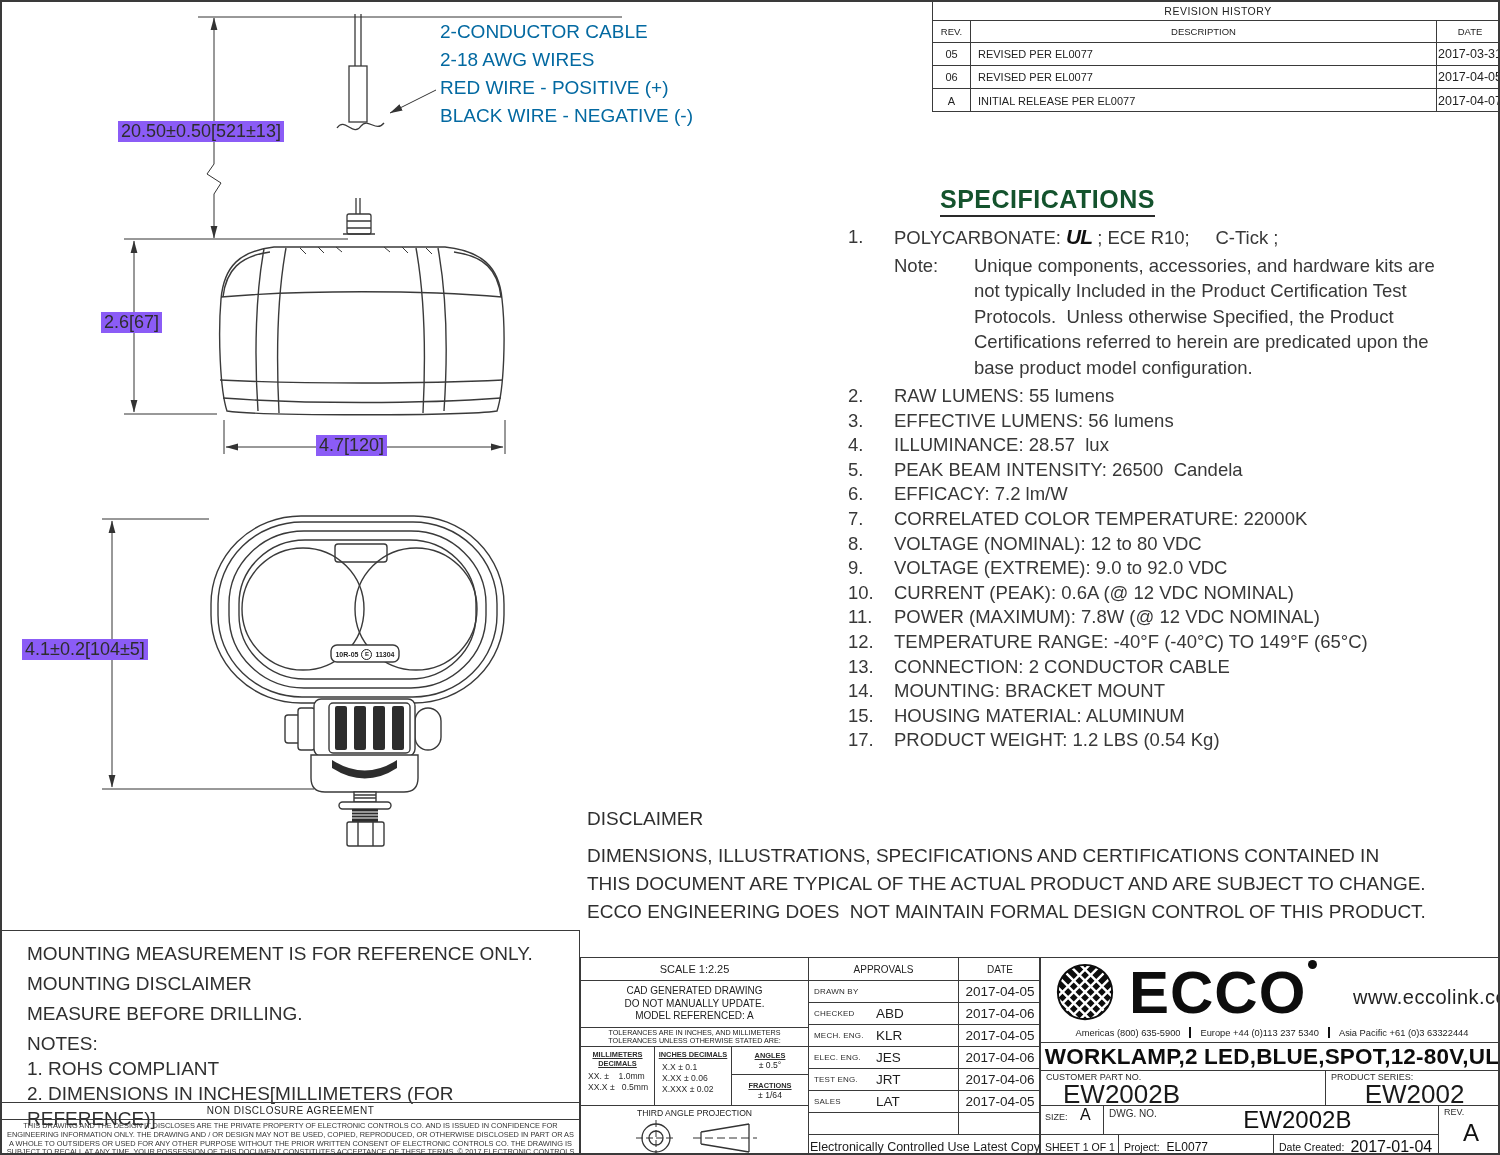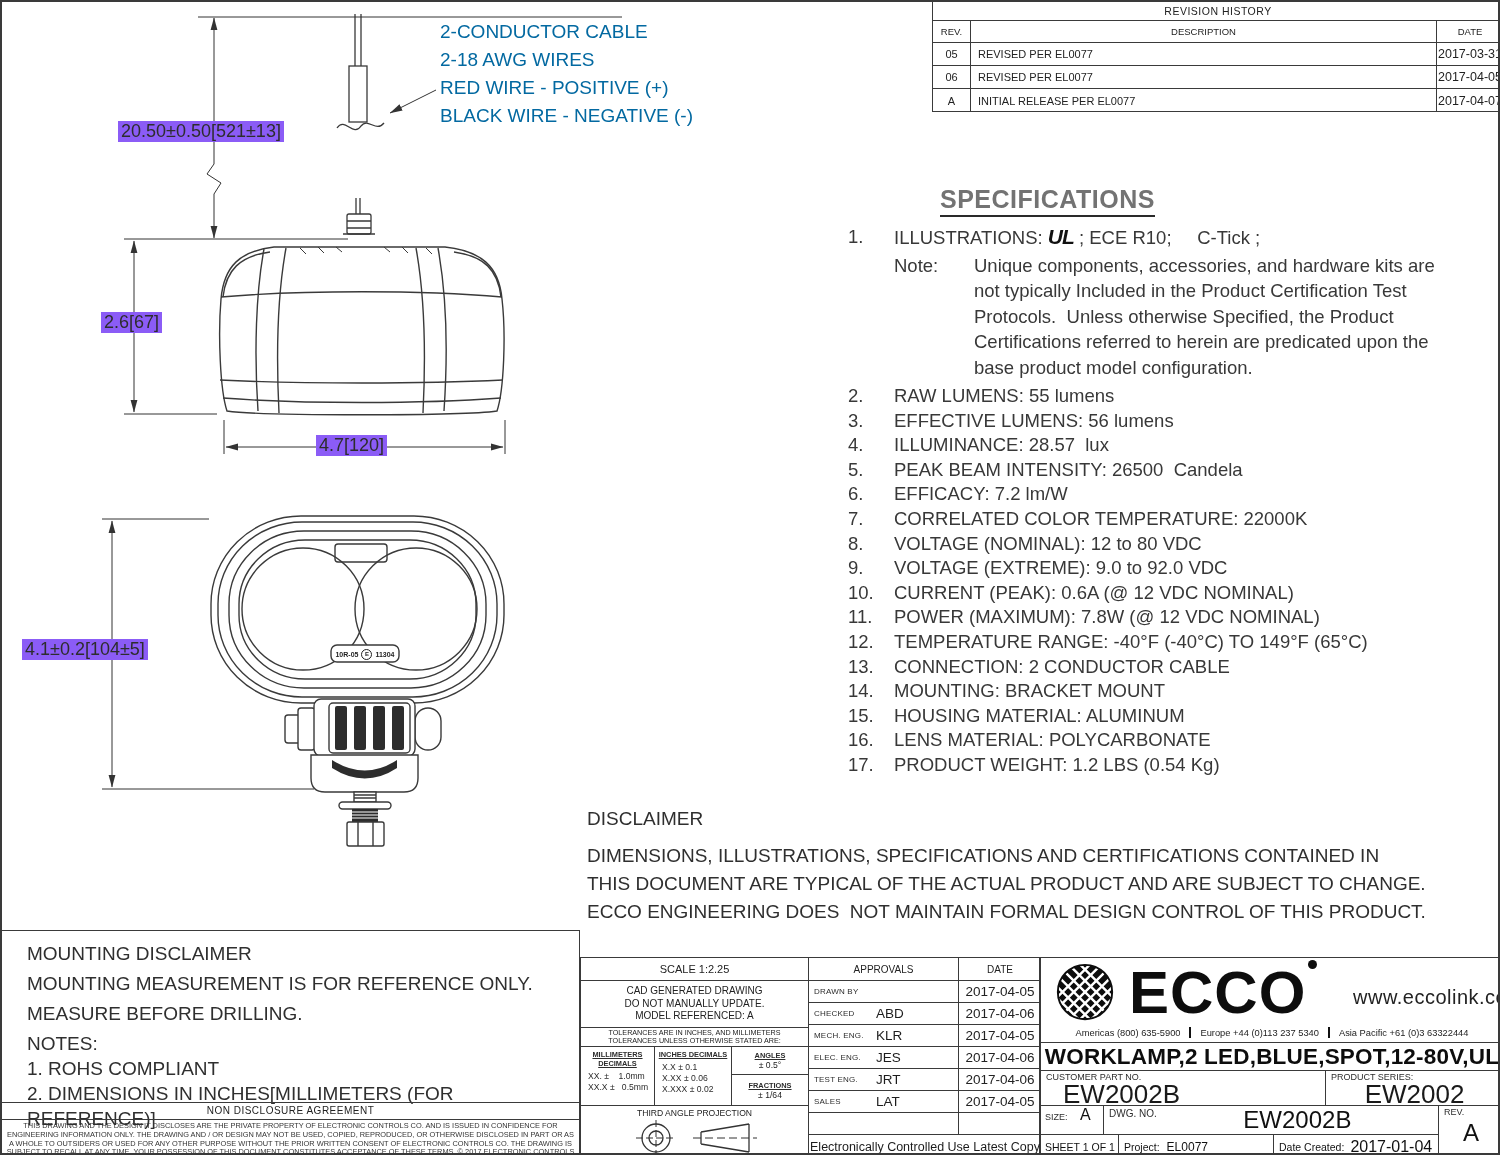--- a/index.html
+++ b/index.html
@@ -23,21 +23,21 @@
   .revtable { position:absolute; left:930px; top:0; width:570px; height:110px; box-sizing:border-box;
     border-left:1.5px solid #3a3a3a; border-bottom:1.5px solid #3a3a3a; font-size:11px; color:#222; }
   .revtable .cell { position:absolute; box-sizing:border-box; border-right:1.2px solid #3a3a3a; border-bottom:1.2px solid #3a3a3a;
     display:flex; align-items:center; }
   .revtable .c { justify-content:center; text-align:center; }
   .revtable .l { padding-left:7px; }
 
   
   .specs { position:absolute; left:846px; top:183px; width:650px; color:#383838; }
   .specs-title { width:max-content; margin:0 0 8px 92px; font-size:25px; font-weight:bold; letter-spacing:0.5px;
-    border-bottom:2.5px solid #2a2a2a; padding-bottom:1px; color:#737373; }
+    border-bottom:2.5px solid #2a2a2a; padding-bottom:1px; color:#14532d; }
   .spec-row { display:flex; font-size:18.5px; line-height:24.6px; }
   .spec-num { width:46px; flex:0 0 46px; }
   .spec-text { flex:1; }
   .ul-mark { font-weight:900; font-style:italic; font-size:21px; letter-spacing:-1px; color:#111; }
   .spec-note { display:flex; margin:2px 0 4px 46px; font-size:18.5px; line-height:25.5px; }
   .note-label { width:80px; flex:0 0 80px; }
   .note-text { width:472px; }
 
   
   .disclaimer { position:absolute; left:585px; top:806px; width:840px; color:#2f2f2f; }
@@ -202,21 +202,21 @@
     <div class="cell c" style="left:0;top:87px;width:38px;height:23px;border-bottom:none">A</div>
     <div class="cell l" style="left:38px;top:87px;width:466px;height:23px;border-bottom:none">INITIAL RELEASE PER EL0077</div>
     <div class="cell c" style="left:504px;top:87px;width:66px;height:23px;border:none;font-size:12.5px">2017-04-07</div>
   </div>
 
   <div class="specs">
     <div class="specs-title">SPECIFICATIONS</div>
 
     <div class="spec-row">
       <span class="spec-num">1.</span>
-      <span class="spec-text pre"><span>ILLUSTRATIONS: </span><span class="ul-mark">UL</span><span class="pre"> ; ECE R10;     C-Tick ;</span></span>
+      <span class="spec-text pre"><span>POLYCARBONATE: </span><span class="ul-mark">UL</span><span class="pre"> ; ECE R10;     C-Tick ;</span></span>
     </div>
     <div class="spec-note">
       <span class="note-label">Note:</span>
       <span class="note-text pre">Unique components, accessories, and hardware kits are not typically Included in the Product Certification Test Protocols.  Unless otherwise Specified, the Product Certifications referred to herein are predicated upon the base product model configuration.</span>
     </div>
 
     <div class="spec-row">
         <span class="spec-num">2.</span>
         <span class="spec-text pre">RAW LUMENS: 55 lumens</span>
       </div>
@@ -266,38 +266,34 @@
       </div>
     <div class="spec-row">
         <span class="spec-num">14.</span>
         <span class="spec-text pre">MOUNTING: BRACKET MOUNT</span>
       </div>
     <div class="spec-row">
         <span class="spec-num">15.</span>
         <span class="spec-text pre">HOUSING MATERIAL: ALUMINUM</span>
       </div>
     <div class="spec-row">
-        <span class="spec-num">16.</span>
-        <span class="spec-text pre">LENS MATERIAL: POLYCARBONATE</span>
-      </div>
-    <div class="spec-row">
         <span class="spec-num">17.</span>
         <span class="spec-text pre">PRODUCT WEIGHT: 1.2 LBS (0.54 Kg)</span>
       </div>
   </div>
 
   <div class="disclaimer">
     <div class="disclaimer-title">DISCLAIMER</div>
     <div class="disclaimer-text pre">DIMENSIONS, ILLUSTRATIONS, SPECIFICATIONS AND CERTIFICATIONS CONTAINED IN THIS DOCUMENT ARE TYPICAL OF THE ACTUAL PRODUCT AND ARE SUBJECT TO CHANGE.  ECCO ENGINEERING DOES  NOT MAINTAIN FORMAL DESIGN CONTROL OF THIS PRODUCT.</div>
   </div>
 
   <div class="notes-region">
     <div class="mounting">
+      <div>MOUNTING MEASUREMENT IS FOR REFERENCE ONLY.</div>
       <div>MOUNTING DISCLAIMER</div>
-      <div>MOUNTING MEASUREMENT IS FOR REFERENCE ONLY.</div>
       <div>MEASURE BEFORE DRILLING.</div>
     </div>
     <div class="notes">
       <div>NOTES:</div>
       <div>1. ROHS COMPLIANT</div>
       <div>2. DIMENSIONS IN INCHES[MILLIMETERS (FOR REFERENCE)]</div>
     </div>
   </div>
 
   <div class="nda">

